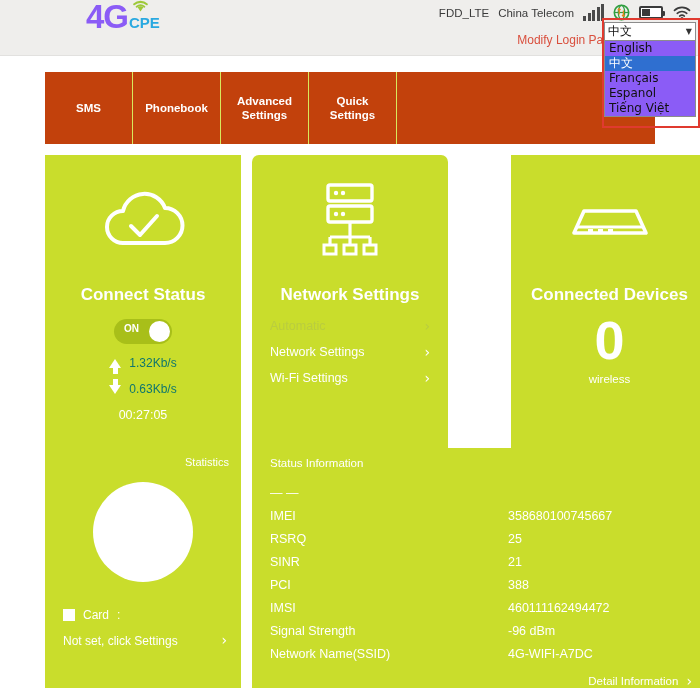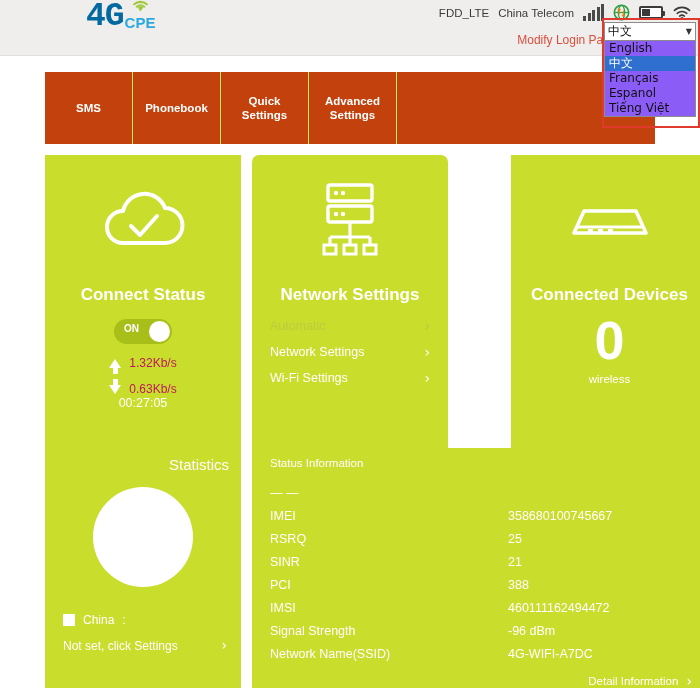--- a/index.html
+++ b/index.html
@@ -17,22 +17,22 @@
     position: relative;
     height: 56px;
     background: #efeeec;
     border-bottom: 1px solid #e2e1df;
   }
   .logo {
     position: absolute; left: 86px; top: 2px;
     display: flex; align-items: flex-end;
   }
   .logo-4g {
-    font-size: 33px; font-weight: bold; color: #0369a1;
-    font-family: Liberation Mono, monospace;
+    font-size: 33px; font-weight: bold; color: #8b5cf6;
+    font-family: Liberation Sans, sans-serif;
     letter-spacing: -1px; line-height: 30px;
   }
   .logo-cpe {
     font-size: 15px; color: #2aa9e0; font-weight: bold;
     line-height: 18px; margin-left: 1px;
   }
   .logo-wifi {
     position: absolute; left: 46px; top: -3px;
     color: #9ec93a; font-size: 15px;
   }
@@ -130,58 +130,58 @@
   }
   .toggle .knob {
     position:absolute; right: 2px; top: 2px; width: 21px; height: 21px;
     border-radius: 50%; background: #ffffff;
   }
   .toggle .on-text {
     position: absolute; left: 10px; top: 4px; font-size: 10px; font-weight: bold; color: #fff;
   }
   .rate-row {
     display: flex; align-items: center; justify-content: center; gap: 8px;
-    margin-top: 12px; font-size: 12px; color: #be185d;
+    margin-top: 12px; font-size: 12px; color: #0f766e;
   }
   .arrow-up, .arrow-dn { width: 0; height: 0; }
   .arrow-up {
     border-left: 6px solid transparent; border-right: 6px solid transparent;
     border-bottom: 9px solid #fff; position: relative;
   }
   .arrow-up:after {
     content:''; position:absolute; left:-2.5px; top:9px; width:5px; height:6px; background:#fff;
   }
   .arrow-dn {
     border-left: 6px solid transparent; border-right: 6px solid transparent;
     border-top: 9px solid #fff; position: relative;
   }
   .arrow-dn:after {
     content:''; position:absolute; left:-2.5px; top:-15px; width:5px; height:6px; background:#fff;
   }
-  .timer { text-align:center; font-size: 12.5px; color:#fff; }
+  .timer { text-align:center; font-size: 12.5px; margin-top: 12px; color:#fff; }
 
   .nlist { margin-top: 8px; }
   .nitem {
     height: 26px; display: flex; align-items: center; justify-content: space-between;
     padding: 0 18px; font-size: 12.5px; color: #ffffff;
   }
   .nitem.dim { color: #b9cd3f; }
   .chev { font-size: 14px; color: #ffffff; font-family: "DejaVu Sans", sans-serif; }
   .nitem.dim .chev { color: #b9cd3f; }
 
   .big-zero { text-align: center; font-size: 54px; font-weight: bold; color:#fff; line-height: 62px; margin-top: 4px; }
   .wireless-lbl { text-align:center; font-size: 11.5px; color:#ffffff; margin-top: 2px; }
 
   
   .bottom { position: absolute; left: 45px; top: 448px; width: 610px; height: 240px; }
   .stats-card {
     position: absolute; left: 0; top: 0; width: 196px; height: 240px;
     background: #c9dd2c; color: #fff;
   }
-  .stats-label { text-align: right; font-size: 15px; padding: 8px 12px 0 6px; color: #ffffff; }
+  .stats-label { text-align: right; font-size: 11px; padding: 8px 12px 0 6px; color: #ffffff; }
   .donut {
     width: 100px; height: 100px; border-radius: 50%; background: #ffffff;
     margin: 14px auto 0;
   }
   .used-row {
     display:flex; align-items:center; gap: 8px; padding: 26px 0 0 18px; font-size: 12px; color:#fff;
   }
   .used-box { width: 12px; height: 12px; background: #ffffff; }
   .notset {
     display:flex; align-items:flex-end; justify-content: space-between;
@@ -271,22 +271,22 @@
       <div class="opt sel">中文</div>
       <div class="opt">Français</div>
       <div class="opt">Espanol</div>
       <div class="opt">Tiếng Việt</div>
     </div>
   </div>
 
   <div class="navbar">
     <div class="tab">SMS</div>
     <div class="tab">Phonebook</div>
+    <div class="tab">Advanced Settings</div>
     <div class="tab">Quick Settings</div>
-    <div class="tab">Advanced Settings</div>
     <div class="spacer"></div>
   </div>
 
   <div class="cards">
 
     <div class="card card-connect">
       <div class="icon-area">
         <svg width="96" height="78" viewBox="0 0 96 78">
           <path d="M28 62 A16 16 0 0 1 28 30 A22 22 0 0 1 70 27 A15 15 0 0 1 70 62 Z" fill="none" stroke="#ffffff" stroke-width="4" stroke-linejoin="round"></path>
           <path d="M36 45 l9 9 l17 -19" fill="none" stroke="#ffffff" stroke-width="4" stroke-linecap="round" stroke-linejoin="round"></path>
@@ -360,21 +360,21 @@
     </div>
   </div>
 
   <div class="bottom">
 
     <div class="stats-card">
       <div class="stats-label">Statistics</div>
       <div class="donut"></div>
       <div class="used-row">
         <span class="used-box"></span>
-        <span>China</span>
+        <span>Card</span>
         <span>:</span>
       </div>
       <div class="notset">
         <span>Not set, click Settings</span>
         <span class="chev">›</span>
       </div>
     </div>
 
     <div class="status-card">
       <div class="status-head">Status Information</div>

